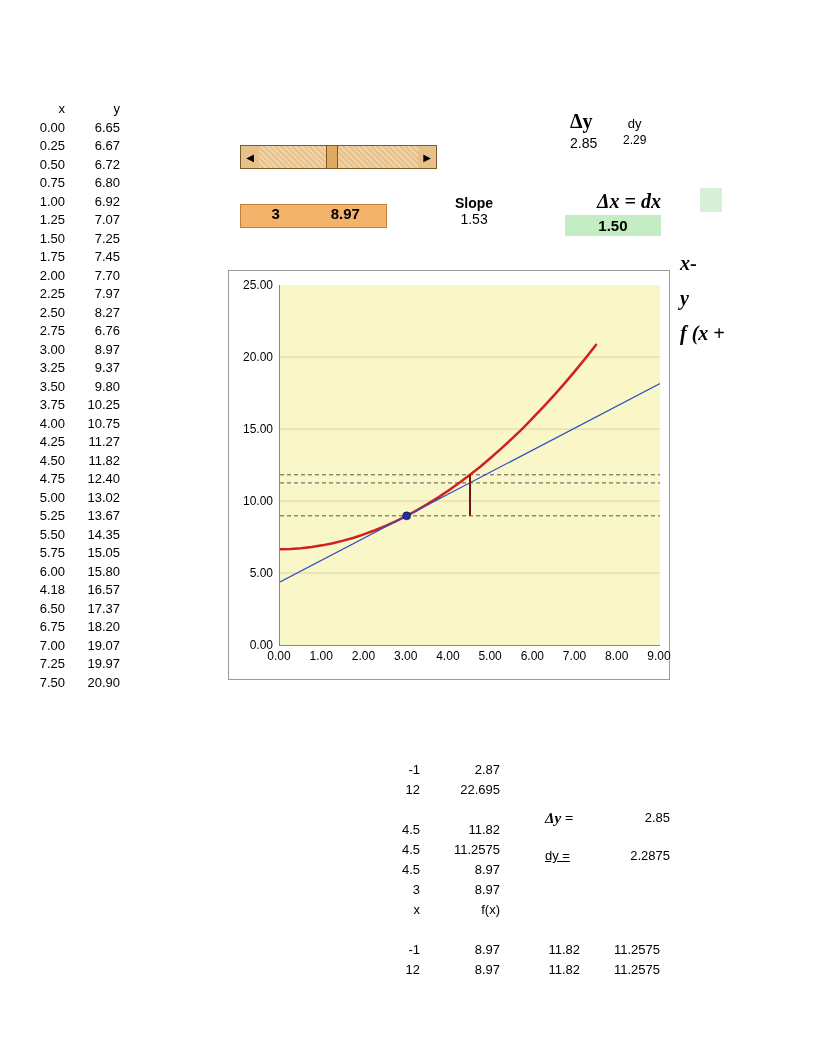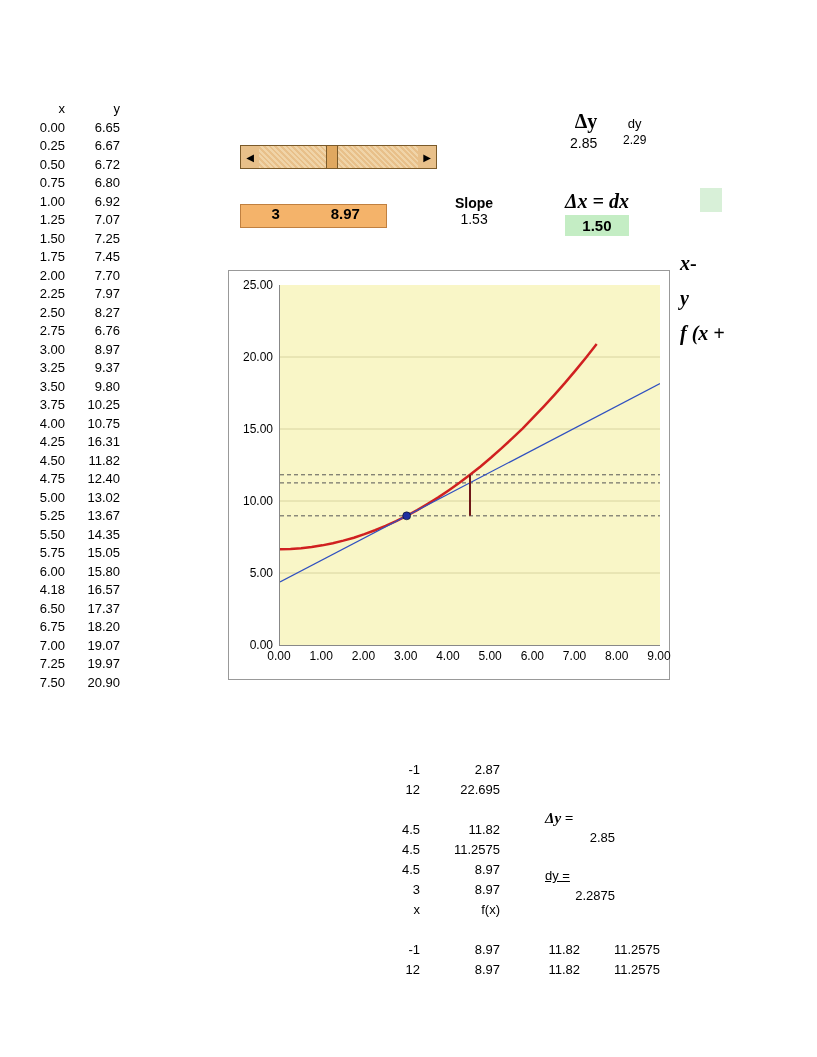--- a/index.html
+++ b/index.html
@@ -18,21 +18,21 @@
     left: 25px;
     top: 100px;
     font-size: 13px;
   }
   .data-table .row {
     display: flex;
     line-height: 18.5px;
   }
   .data-table .col-x { width: 40px; text-align: right; }
   .data-table .col-y { width: 55px; text-align: right; }
-  .dy-block { position: absolute; left: 570px; top: 110px; text-align: right; }
+  .dy-block { position: absolute; left: 570px; top: 110px; text-align: left; }
   .dy-block .sym { font-family: "Times New Roman", serif; font-weight: bold; font-size: 20px; }
   .dy-block .val { font-size: 14px; margin-top: 2px; }
   .dy2-block { position: absolute; left: 623px; top: 116px; text-align: center; }
   .dy2-block .lbl { font-size: 13px; }
   .dy2-block .val { font-size: 12px; margin-top: 2px; }
   .slider {
     position: absolute;
     left: 240px; top: 145px;
     width: 195px; height: 22px;
     display: flex;
@@ -67,21 +67,21 @@
     border: 1px solid #c08040;
     display: flex;
     font-size: 15px;
     font-weight: bold;
   }
   .valbox span:first-child { flex:1; text-align:center; }
   .valbox span:last-child { flex:1; text-align:center; padding-right:6px;}
   .slope-block { position:absolute; left:455px; top:195px; text-align:center; font-size:14px;}
   .slope-block .lbl { font-weight:bold; }
   .dx-block { position:absolute; left:565px; top:190px; text-align:center; }
-  .dx-block .sym { font-family:"Times New Roman",serif; font-weight:bold; font-size:20px; font-style:italic;}
+  .dx-block .sym { font-family:"Times New Roman",serif; font-weight:bold; font-size:20px; font-style:italic;margin-left:32px;}
   .dx-block .valcell { margin-top:2px; background:#c4edc4; font-size:15px; padding:2px 12px; font-weight:bold;}
   .cursor { position:absolute; left:700px; top:188px; width:22px; height:24px; background:#d8f0d8;}
   .side-labels { position:absolute; left:680px; top:252px; font-family:"Times New Roman",serif; font-style:italic; font-weight:bold; font-size:20px; }
   .side-labels div { margin-bottom:12px; }
   .chart-box {
     position:absolute;
     left:228px; top:270px;
     width:440px; height:408px;
     border:1px solid #999;
     background:#fff;
@@ -100,21 +100,21 @@
   .x-ticks div { position:absolute; transform:translateX(-50%); }
   svg.plot { position:absolute; left:0; top:0; width:100%; height:100%; }
   .bottom-table {
     position:absolute;
     left:350px; top:760px;
     font-size:13px;
   }
   .bottom-table .r { display:flex; line-height:20px; }
   .bottom-table .c { width:70px; text-align:right; padding-right:10px; }
   .bottom-right { position:absolute; left:545px; top:808px; font-size:13px; }
-  .bottom-right .r { display:flex; line-height:20px; margin-bottom:18px;flex-direction:column;}
+  .bottom-right .r { display:flex; line-height:20px; margin-bottom:18px;}
   .bottom-right .lbl { width:55px; font-family:"Times New Roman",serif; font-style:italic; font-weight:bold; font-size:15px;}
   .bottom-right .lbl.plain { font-family:Arial; font-style:normal; font-weight:normal; font-size:13px;text-decoration:underline;}
   .bottom-right .val { width:70px; text-align:right; }
 </style>
 </head>
 <body>
 
 <div class="data-table">
   <div class="row">
     <div class="col-x">x</div>
@@ -184,21 +184,21 @@
       <div class="row">
         <div class="col-x">3.75</div>
         <div class="col-y">10.25</div>
       </div>
       <div class="row">
         <div class="col-x">4.00</div>
         <div class="col-y">10.75</div>
       </div>
       <div class="row">
         <div class="col-x">4.25</div>
-        <div class="col-y">16.31</div>
+        <div class="col-y">11.27</div>
       </div>
       <div class="row">
         <div class="col-x">4.50</div>
         <div class="col-y">11.82</div>
       </div>
       <div class="row">
         <div class="col-x">4.75</div>
         <div class="col-y">12.40</div>
       </div>
       <div class="row">

